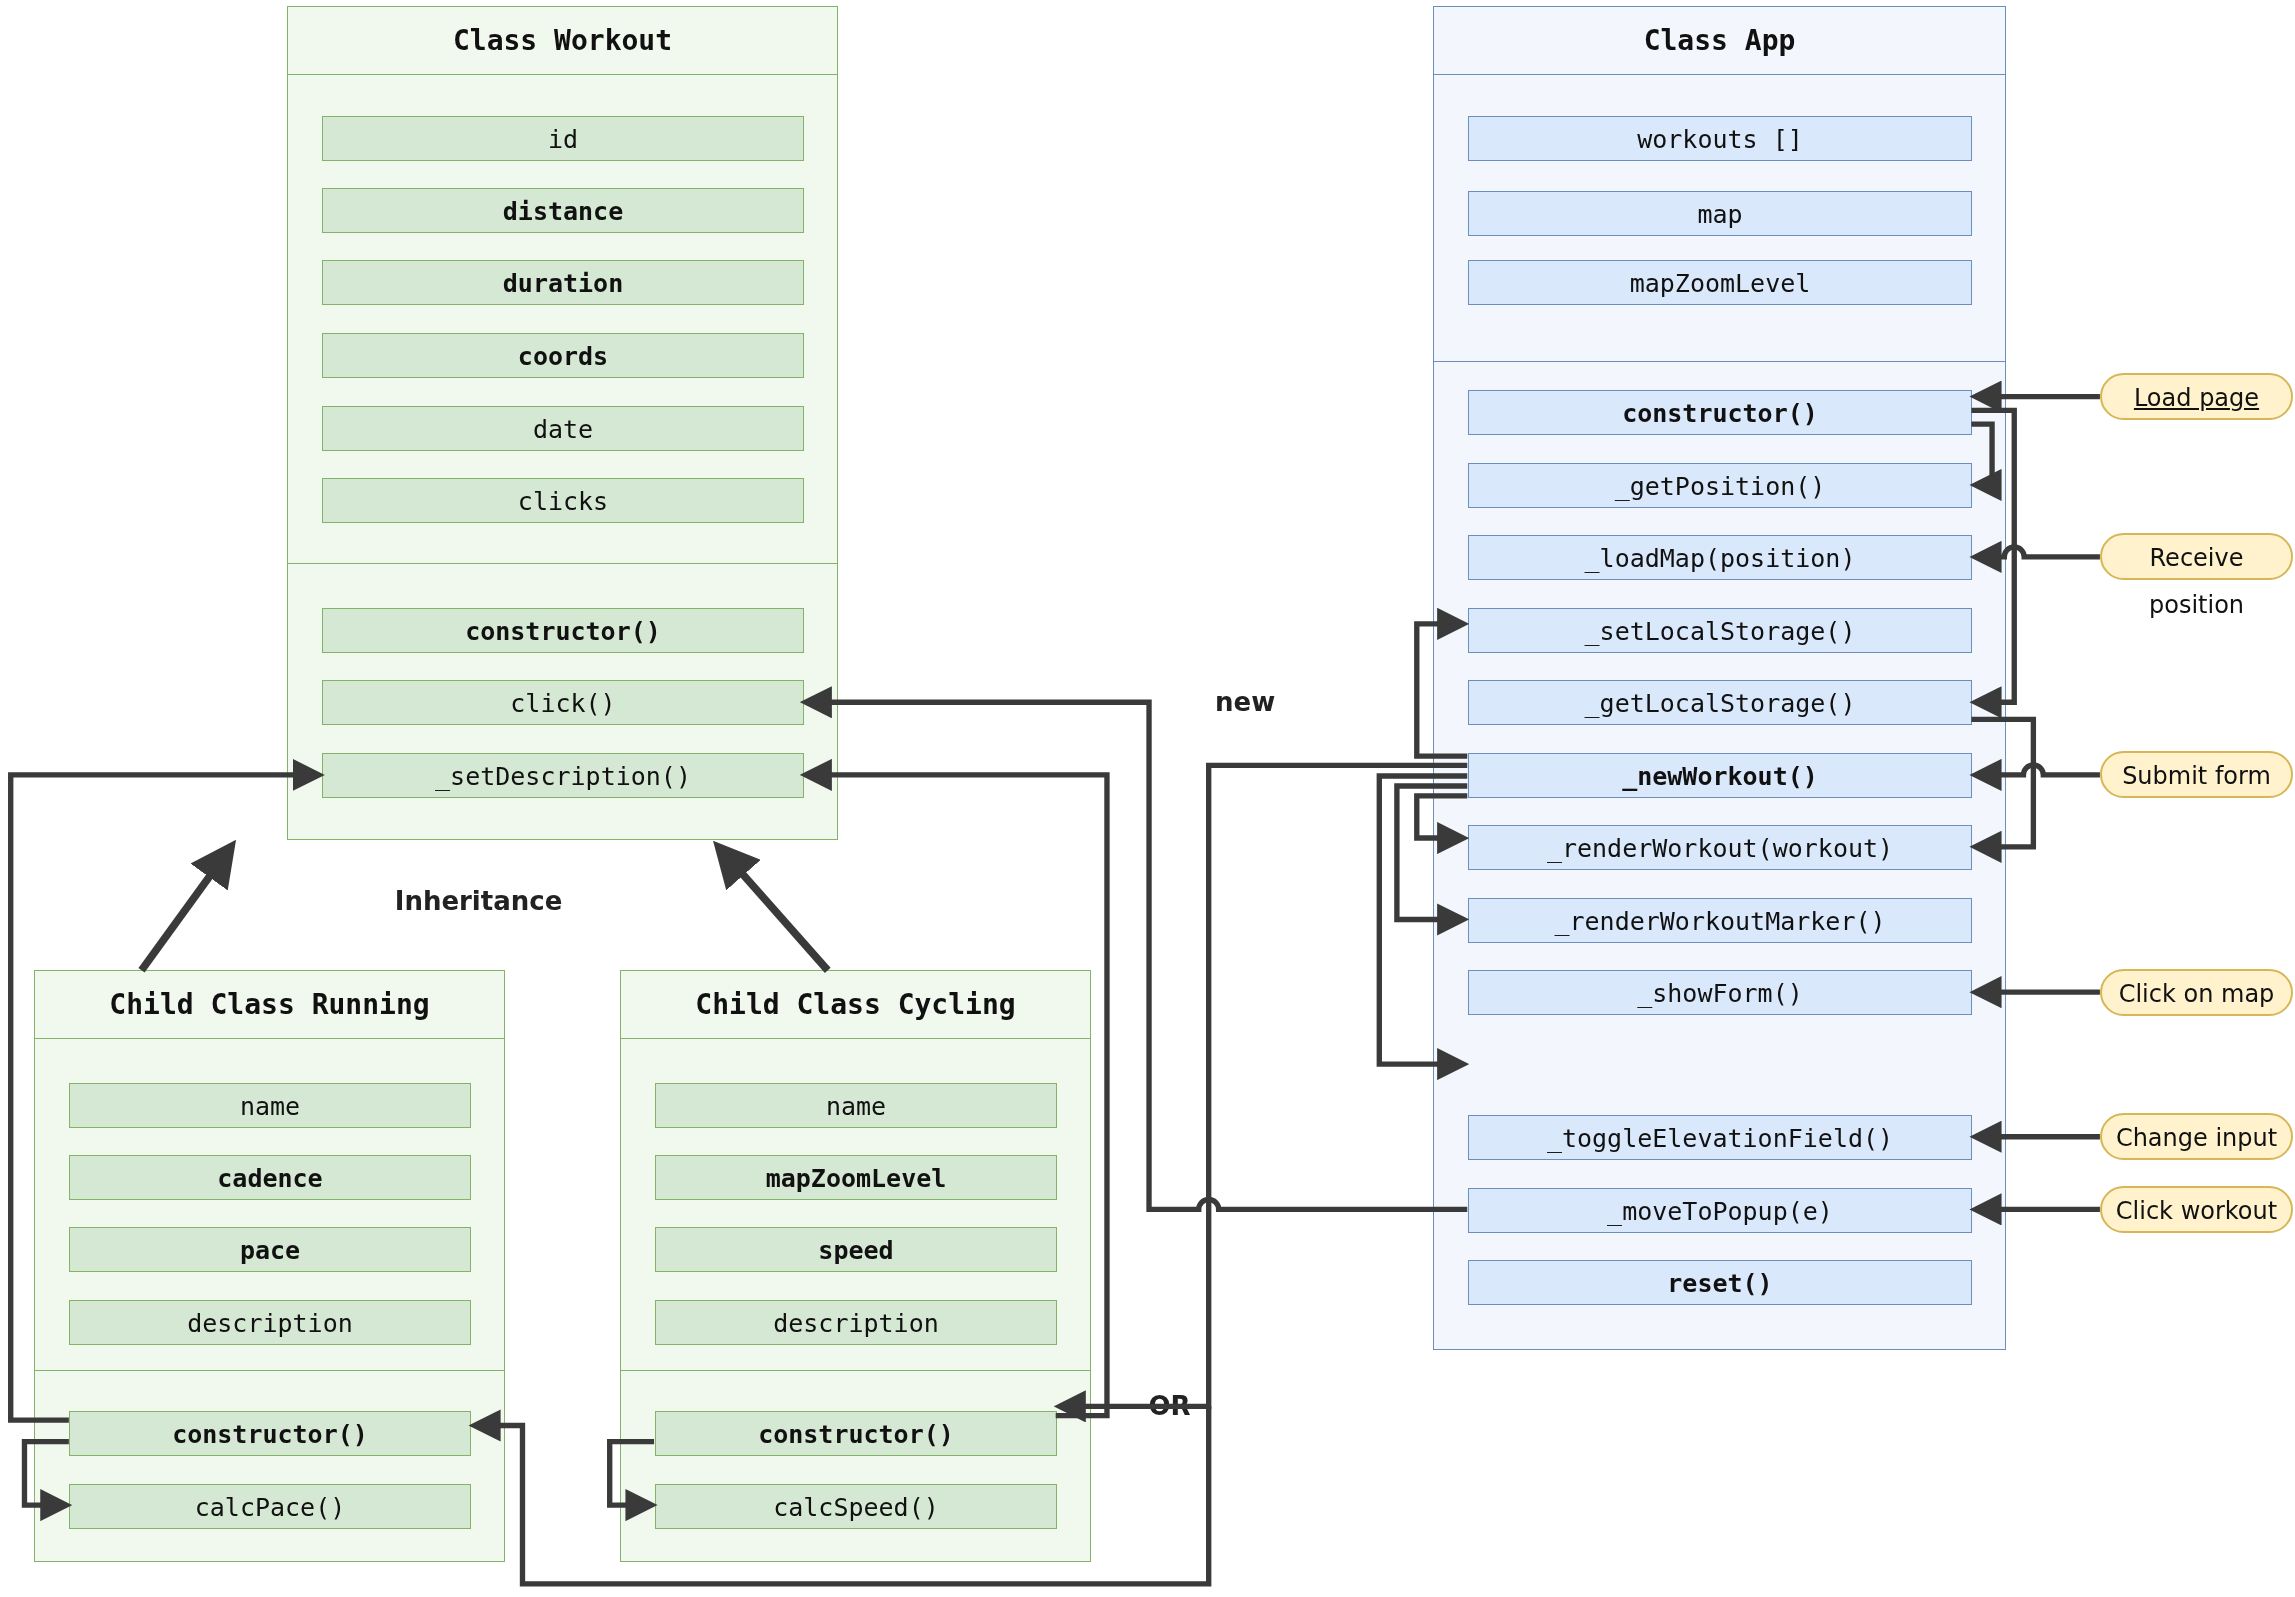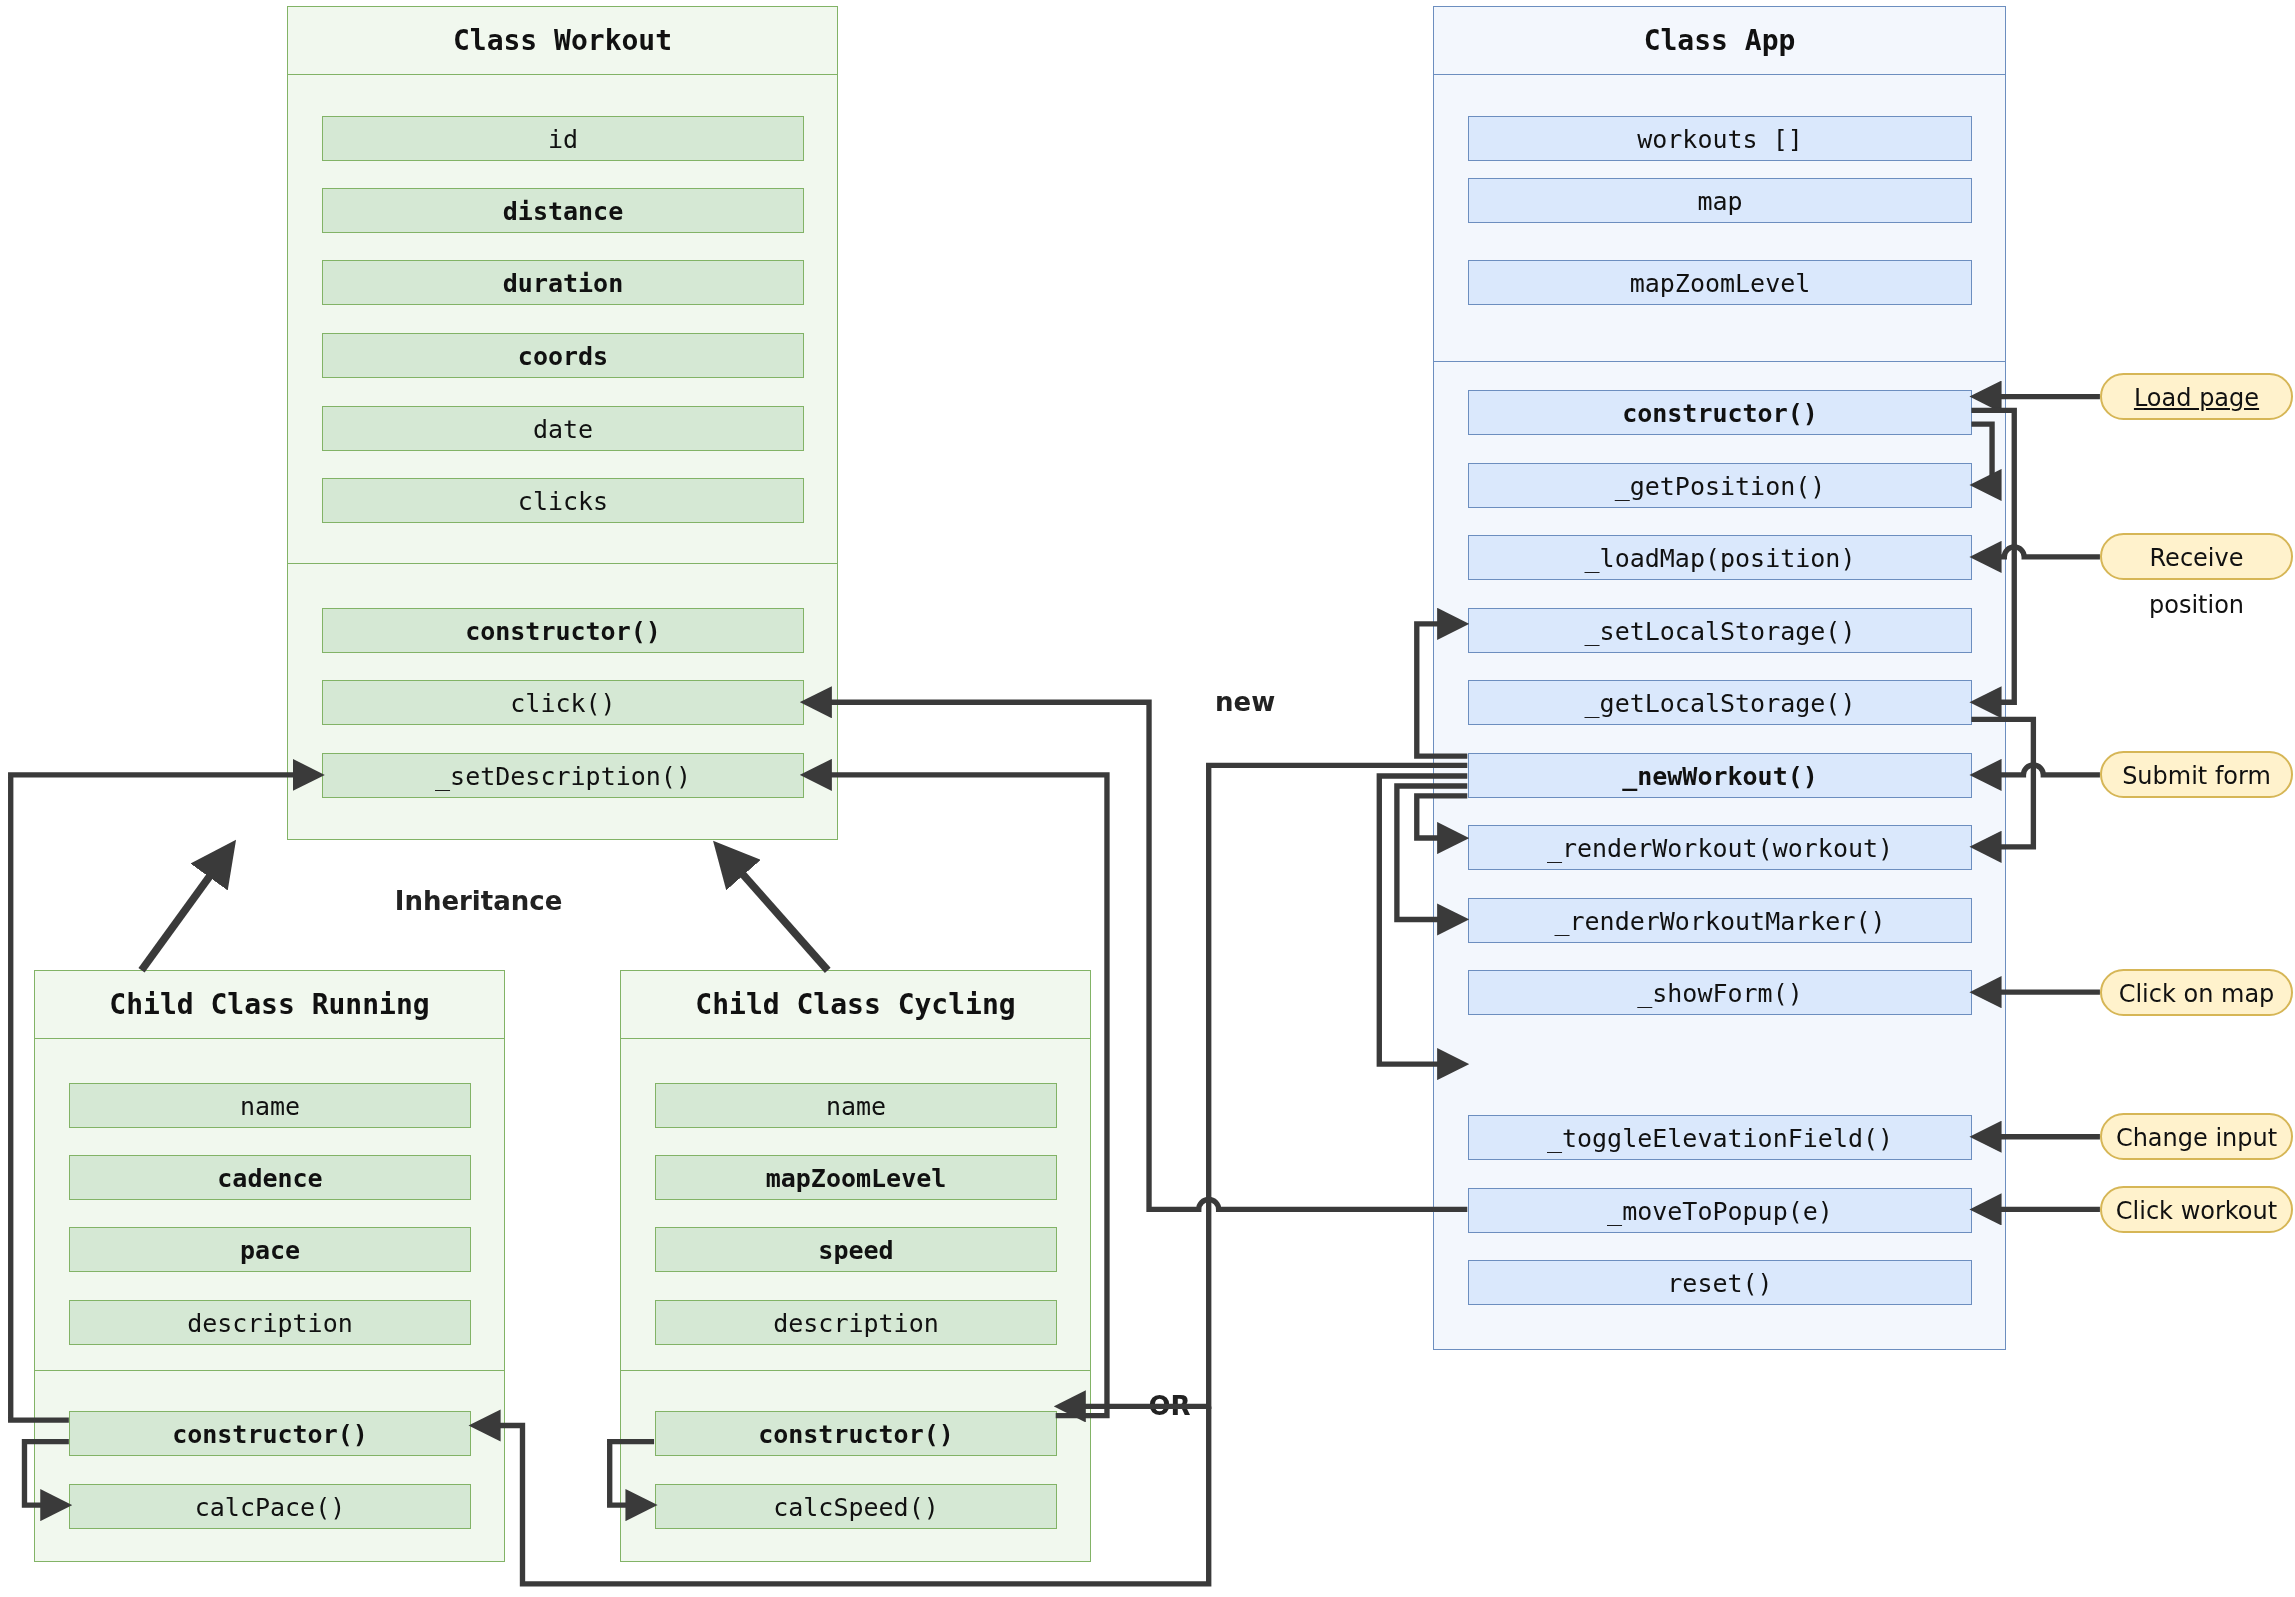--- a/index.html
+++ b/index.html
@@ -65,35 +65,35 @@
     <div class="row g b" style="left:34px;top:256px;width:402px;">speed</div>
     <div class="row g" style="left:34px;top:329px;width:402px;">description</div>
     <div class="divider" style="top:399px;"></div>
     <div class="row g b" style="left:34px;top:440px;width:402px;">constructor()</div>
     <div class="row g" style="left:34px;top:513px;width:402px;">calcSpeed()</div>
   </div>
 
   <div class="classbox blue" style="left:1433px;top:6.1px;width:573px;height:1344px;">
     <div class="cb-title">Class App</div>
     <div class="row bl" style="left:34px;top:109px;width:504px;">workouts []</div>
-    <div class="row bl" style="left:34px;top:171px;width:504px;">map</div>
+    <div class="row bl" style="left:34px;top:184px;width:504px;">map</div>
     <div class="row bl" style="left:34px;top:253px;width:504px;">mapZoomLevel</div>
     <div class="divider" style="top:354px;"></div>
     <div class="row bl b" style="left:34px;top:383px;width:504px;">constructor()</div>
     <div class="row bl" style="left:34px;top:456px;width:504px;">_getPosition()</div>
     <div class="row bl" style="left:34px;top:528px;width:504px;">_loadMap(position)</div>
     <div class="row bl" style="left:34px;top:673px;width:504px;">_getLocalStorage()</div>
     <div class="row bl" style="left:34px;top:601px;width:504px;">_setLocalStorage()</div>
     <div class="row bl b" style="left:34px;top:746px;width:504px;">_newWorkout()</div>
     <div class="row bl" style="left:34px;top:818px;width:504px;">_renderWorkout(workout)</div>
     <div class="row bl" style="left:34px;top:891px;width:504px;">_renderWorkoutMarker()</div>
     <div class="row bl" style="left:34px;top:963px;width:504px;">_showForm()</div>
     <div class="row bl" style="left:34px;top:1108px;width:504px;">_toggleElevationField()</div>
     <div class="row bl" style="left:34px;top:1181px;width:504px;">_moveToPopup(e)</div>
-    <div class="row bl" style="left:34px;top:1253px;width:504px;">reset()</div>
+    <div class="row bl" style="left:34px;top:1253px;width:504px;font-weight:bold;">reset()</div>
   </div>
 
   <div class="pill" style="top:373px;text-decoration:underline;">Load page</div>
   <div class="pill" style="top:533px;">Receive position</div>
   <div class="pill" style="top:751px;">Submit form</div>
   <div class="pill" style="top:969px;">Click on map</div>
   <div class="pill" style="top:1113px;">Change input</div>
   <div class="pill" style="top:1186px;">Click workout</div>
 
   <div class="freelabel dark" style="left:375px;top:886px;width:207px;text-align:center;">Inheritance</div>

